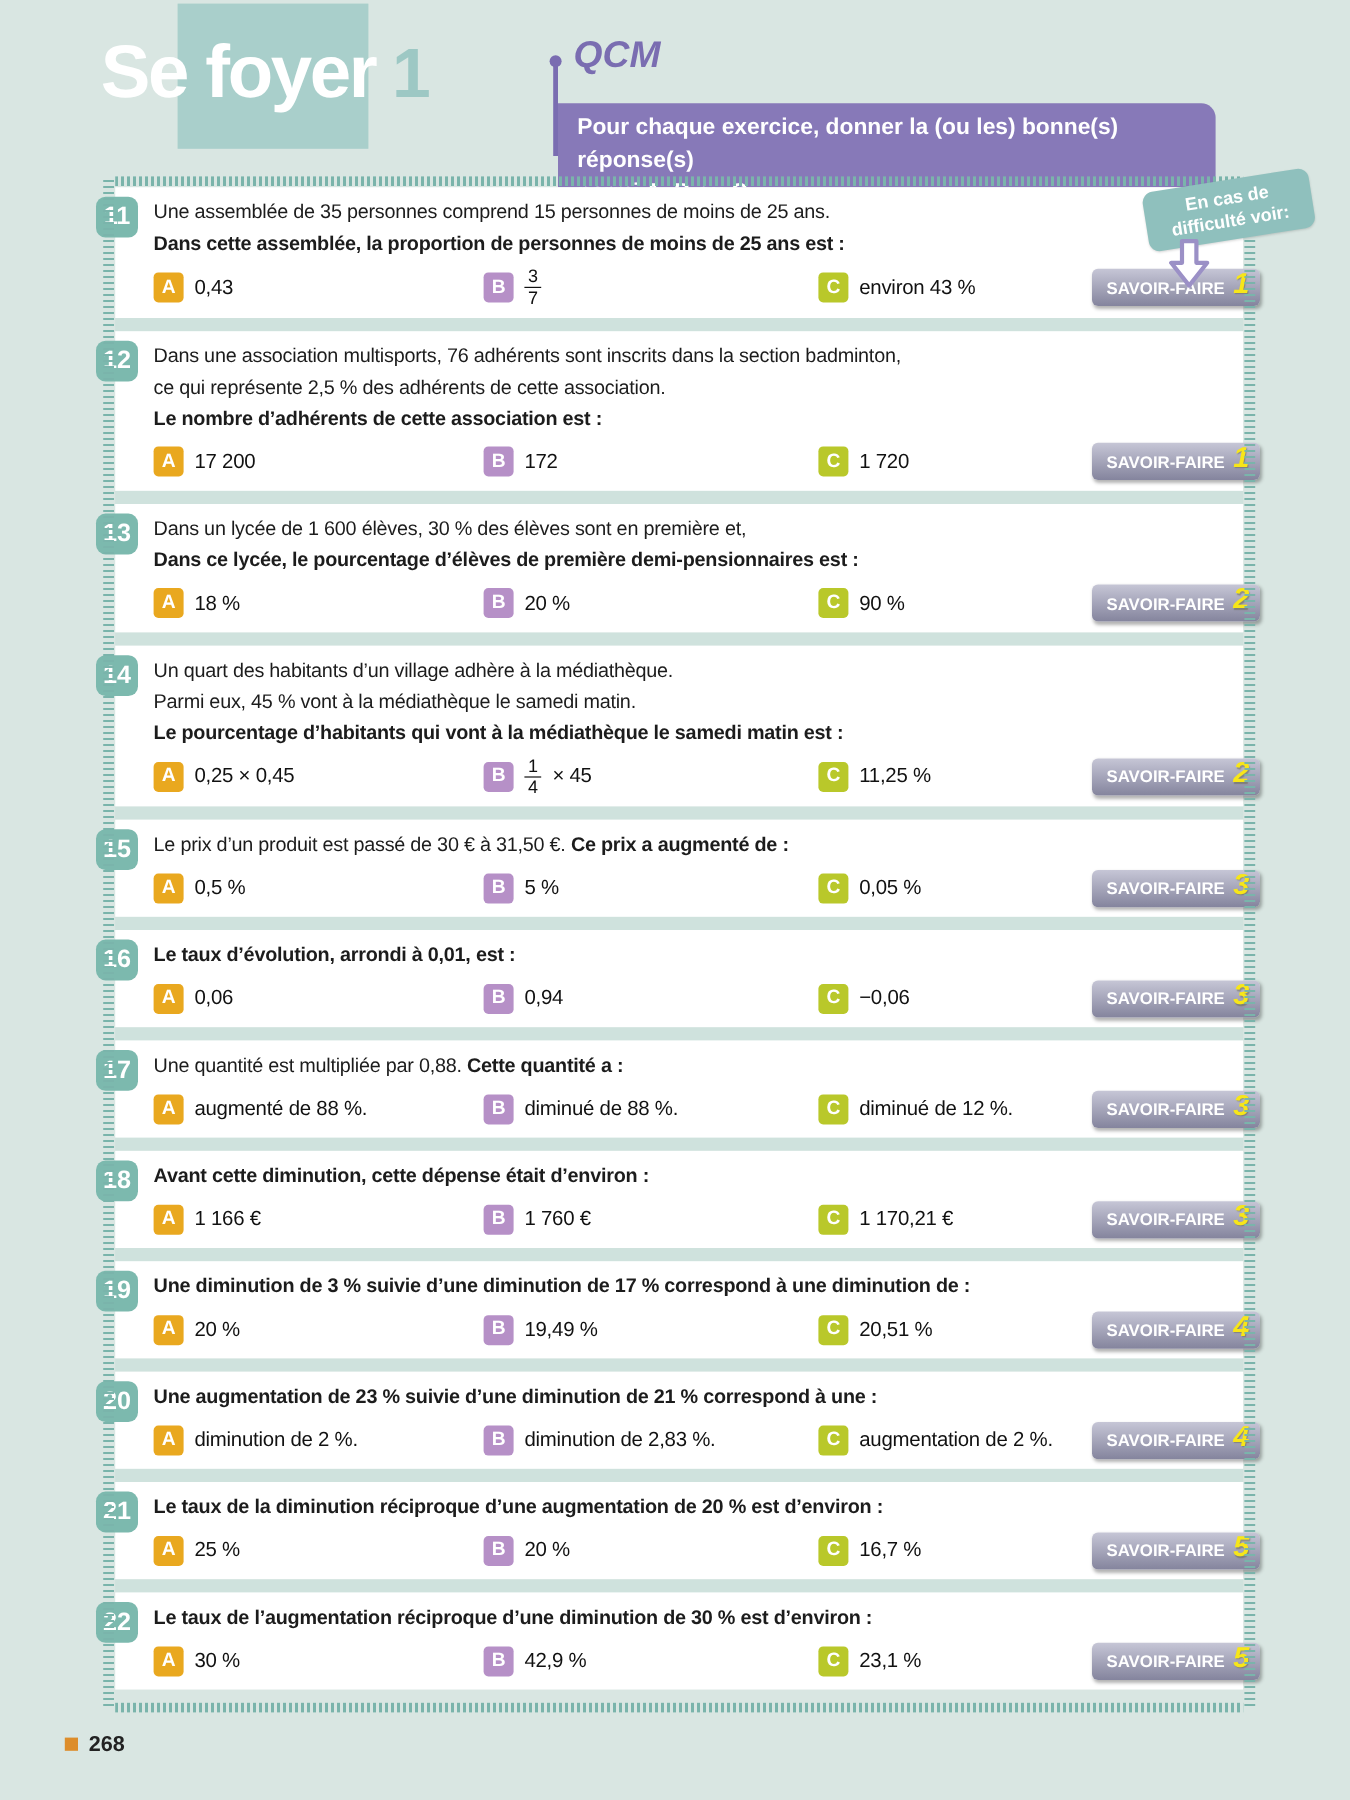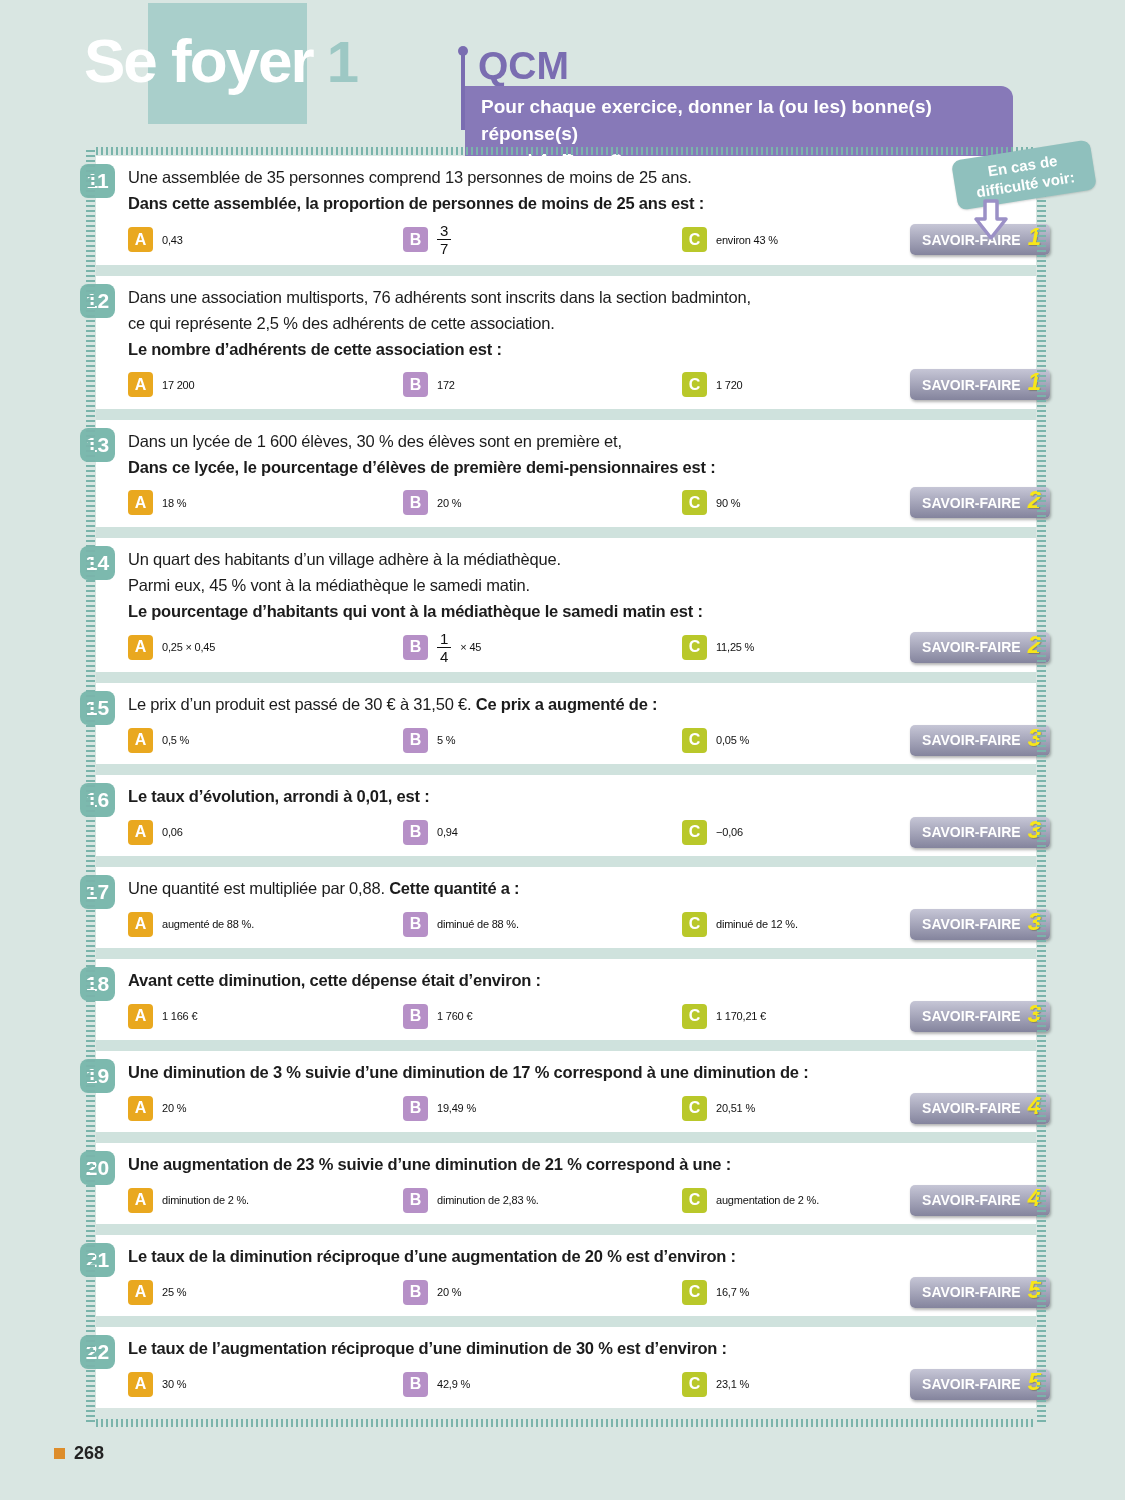--- a/index.html
+++ b/index.html
@@ -5,21 +5,21 @@
   html,body{margin:0;padding:0;}
   body{font-family:"Liberation Sans","DejaVu Sans",sans-serif;}
   .page{position:relative;width:1125px;height:1500px;background:var(--page-bg,#d9e6e2);overflow:hidden;}
 
   
   .title-square{position:absolute;left:148px;top:3px;width:159px;height:121px;background:var(--title-square,#a9cfcb);}
   .page-title{position:absolute;left:84px;top:30px;margin:0;font-size:62px;font-weight:bold;color:#fff;letter-spacing:-2px;line-height:1;}
   .chapter-number{color:var(--chapter-number,#9dc8c4);margin-left:14px;font-size:58px;}
   .qcm-pole{position:absolute;left:461px;top:54px;width:4px;height:76px;background:var(--purple,#7a6db1);}
   .qcm-pole::before{content:"";position:absolute;left:-3px;top:-8px;width:10px;height:10px;border-radius:50%;background:var(--purple,#7a6db1);}
-  .qcm-title{position:absolute;left:478px;top:44px;font-size:39px;font-weight:bold;color:var(--purple,#7a6db1);}
+  .qcm-title{position:absolute;left:478px;top:28px;font-size:31px;font-weight:bold;color:var(--purple,#7a6db1);font-style:italic;}
   .qcm-banner{position:absolute;left:465px;top:86px;width:548px;box-sizing:border-box;background:var(--banner,#8779b8);color:#fff;font-weight:bold;font-size:19px;line-height:27px;padding:7px 16px 9px 16px;border-radius:0 12px 12px 12px;}
 
   
   .ribbon{position:absolute;left:954px;top:150px;width:124px;background:var(--ribbon-bg,#8fc0bd);color:#fff;font-weight:bold;font-size:15px;line-height:19px;text-align:center;padding:6px 8px;border-radius:9px;transform:rotate(-9deg);box-shadow:0 1px 2px rgba(0,0,0,.15);z-index:6;}
   .down-arrow{position:absolute;left:972px;top:198px;z-index:6;}
 
   
   .content-wrap{position:absolute;left:96px;top:156px;width:940px;}
   .perf{position:absolute;z-index:5;}
   .perf-top,.perf-bottom{left:96px;width:940px;height:8px;background:repeating-linear-gradient(to right,var(--dash,#7ab4ab) 0 2px,transparent 2px 5px);}
@@ -38,21 +38,21 @@
   .q-line .b{font-weight:bold;text-align:center;}
   .options{display:flex;align-items:center;padding-left:32px;margin-top:6px;min-height:34px;}
   .opt{display:flex;align-items:center;gap:9px;}
   .opt-a{width:275px;}
   .opt-b{width:279px;}
   .opt-c{flex:1;}
   .badge{width:25px;height:25px;border-radius:4px;color:#fff;font-weight:bold;font-size:16px;display:flex;align-items:center;justify-content:center;flex:0 0 auto;}
   .badge-a{background:var(--badge-a,#e9a81f);}
   .badge-b{background:var(--badge-b,#b690c7);}
   .badge-c{background:var(--badge-c,#b9c82a);}
-  .opt-text{font-size:11px;color:#111;letter-spacing:-0.2px;}
+  .opt-text{font-size:17px;color:#111;letter-spacing:-0.2px;}
   .frac{display:inline-flex;flex-direction:column;align-items:center;font-size:15px;line-height:1.15;color:#111;}
   .frac .num{border-bottom:1.5px solid #111;padding:0 3px;}
   .sf{margin-left:auto;margin-right:-14px;height:31px;padding:0 9px 0 12px;border-radius:5px;background:linear-gradient(180deg,var(--sf-grad-top,#c6c6d6),var(--sf-grad-bottom,#84849d));color:#fff;font-weight:bold;font-size:14px;display:flex;align-items:center;gap:7px;box-shadow:1px 2px 3px rgba(0,0,0,.3);flex:0 0 auto;}
   .sf-num{color:var(--sf-number,#f7e619);font-size:24px;font-style:italic;font-weight:800;margin-top:-5px;text-shadow:1px 1px 1px rgba(90,90,50,.45);}
 
   
   .footer{position:absolute;left:54px;top:1443px;display:flex;align-items:center;gap:9px;}
   .footer-bullet{width:11px;height:11px;background:var(--footer-bullet,#dd8d2b);display:inline-block;}
   .page-number{font-size:18px;font-weight:bold;color:#222;}
 </style>
@@ -82,21 +82,21 @@
   <div class="perf perf-top"></div>
   <div class="perf perf-bottom"></div>
   <div class="perf perf-left"></div>
   <div class="perf perf-right"></div>
 
   <div class="content-wrap">
     <main class="questions" id="questions">
   <section class="card">
     <div class="qnum">11</div>
     <div class="qtext">
-            <div class="q-line"><span>Une assemblée de 35 personnes comprend 13 personnes de moins de 25 ans.</span></div>
+            <div class="q-line"><span>Une assemblée de 35 personnes comprend 15 personnes de moins de 25 ans.</span></div>
             <div class="q-line"><span class="b">Dans cette assemblée, la proportion de personnes de moins de 25 ans est :</span></div>
           </div>
     <div class="options">
       <div class="opt opt-a">
               <span class="badge badge-a">A</span>
               <span class="opt-text">0,43</span>
             </div>
             <div class="opt opt-b">
               <span class="badge badge-b">B</span>
               <span class="frac">

